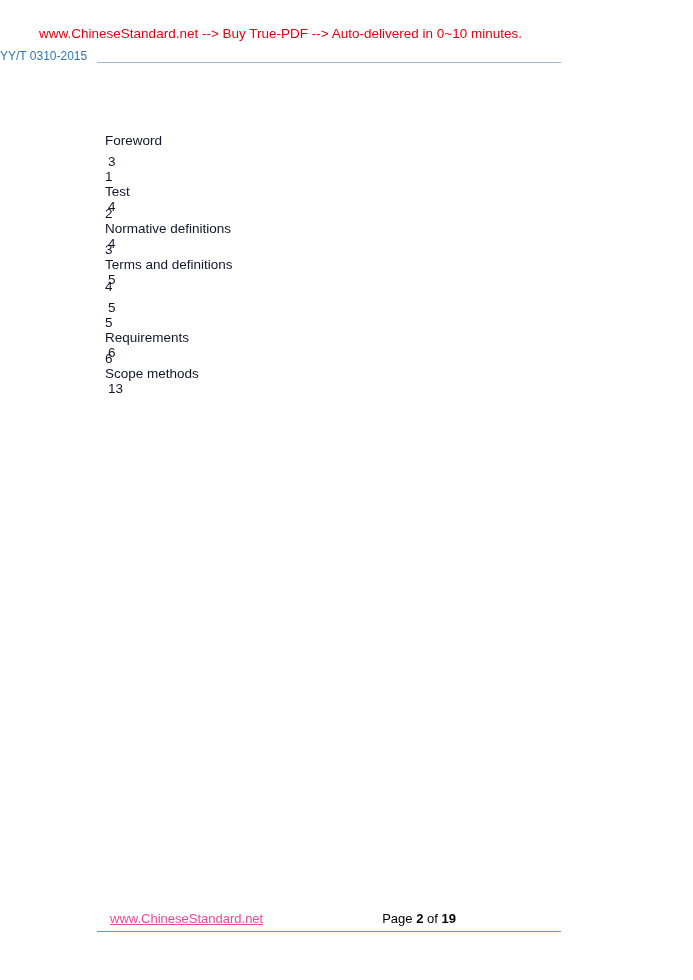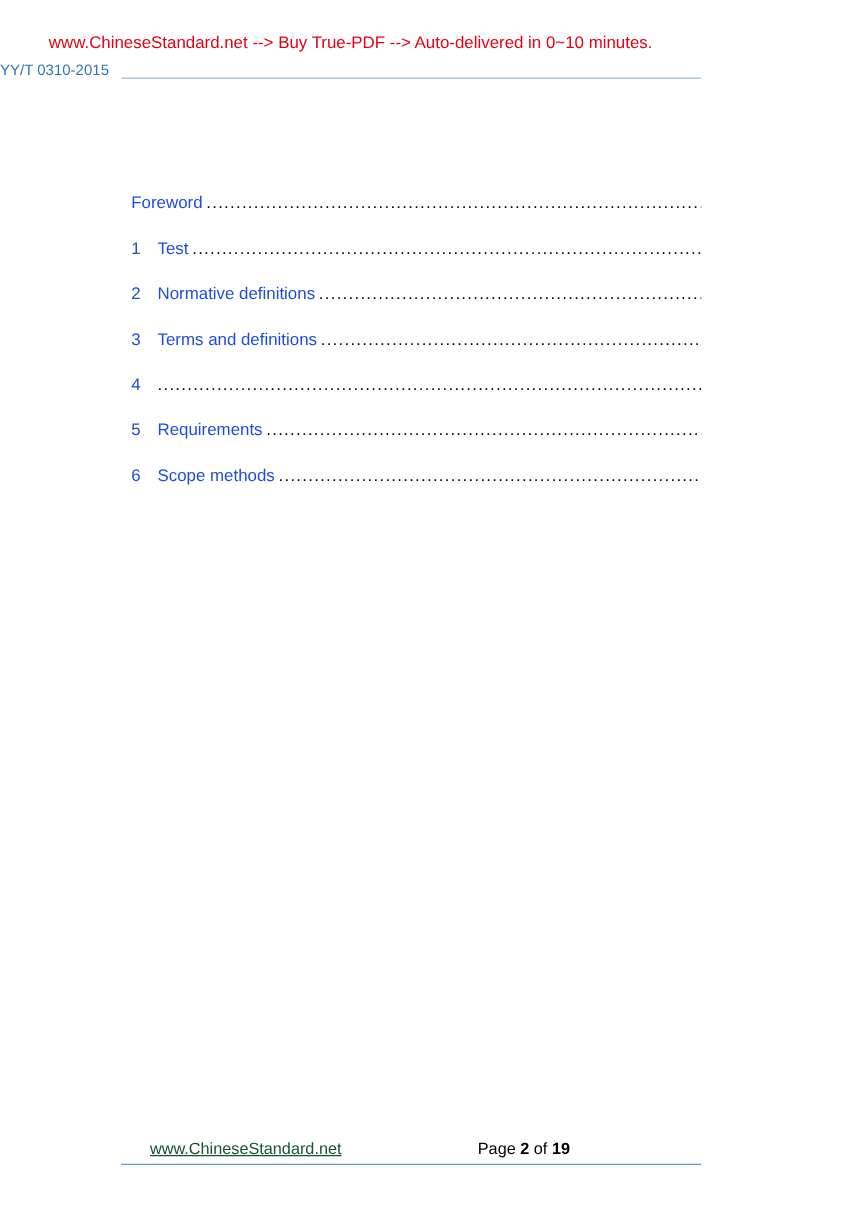--- a/index.html
+++ b/index.html
@@ -48,45 +48,46 @@
     font-weight: bold;
     color: #000;
   }
 
   
   .toc {
     position: absolute; top: 133px; left: 105px; width: 483px;
   }
   .toc-row {
     display: flex;
-    align-items: flex-end;
+    align-items: flex-start;
     height: 36.4px;
     font-size: 13.5px;
-    color: #1d4ed8;
+    color: #0f172a;
+    flex-direction: column;
   }
   .toc-num { flex: none; width: 21px; }
   .toc-num:empty { display: none; }
   .toc-label { flex: none; padding-right: 3px; white-space: nowrap; }
   .leader {
     flex: 1 1 auto;
     overflow: hidden;
     white-space: nowrap;
     letter-spacing: 1px;
     color: #000;
   }
   .leader::after {
     content: "..........................................................................................................................................................................";
   }
   .toc-page { flex: none; padding-left: 3px; }
 
   
   .footer-link {
-    position: absolute; left: 120px; top: 911px;
+    position: absolute; left: 110px; top: 911px;
     font-size: 13px;
-    color: #14532d;
+    color: #ec4899;
     text-decoration: underline;
     cursor: pointer;
   }
   .footer-page {
     position: absolute; right: 105px; top: 911px;
     font-size: 13px;
     color: #000;
     margin-left: 12px;
   }
   .footer-page .num { font-weight: bold; }

